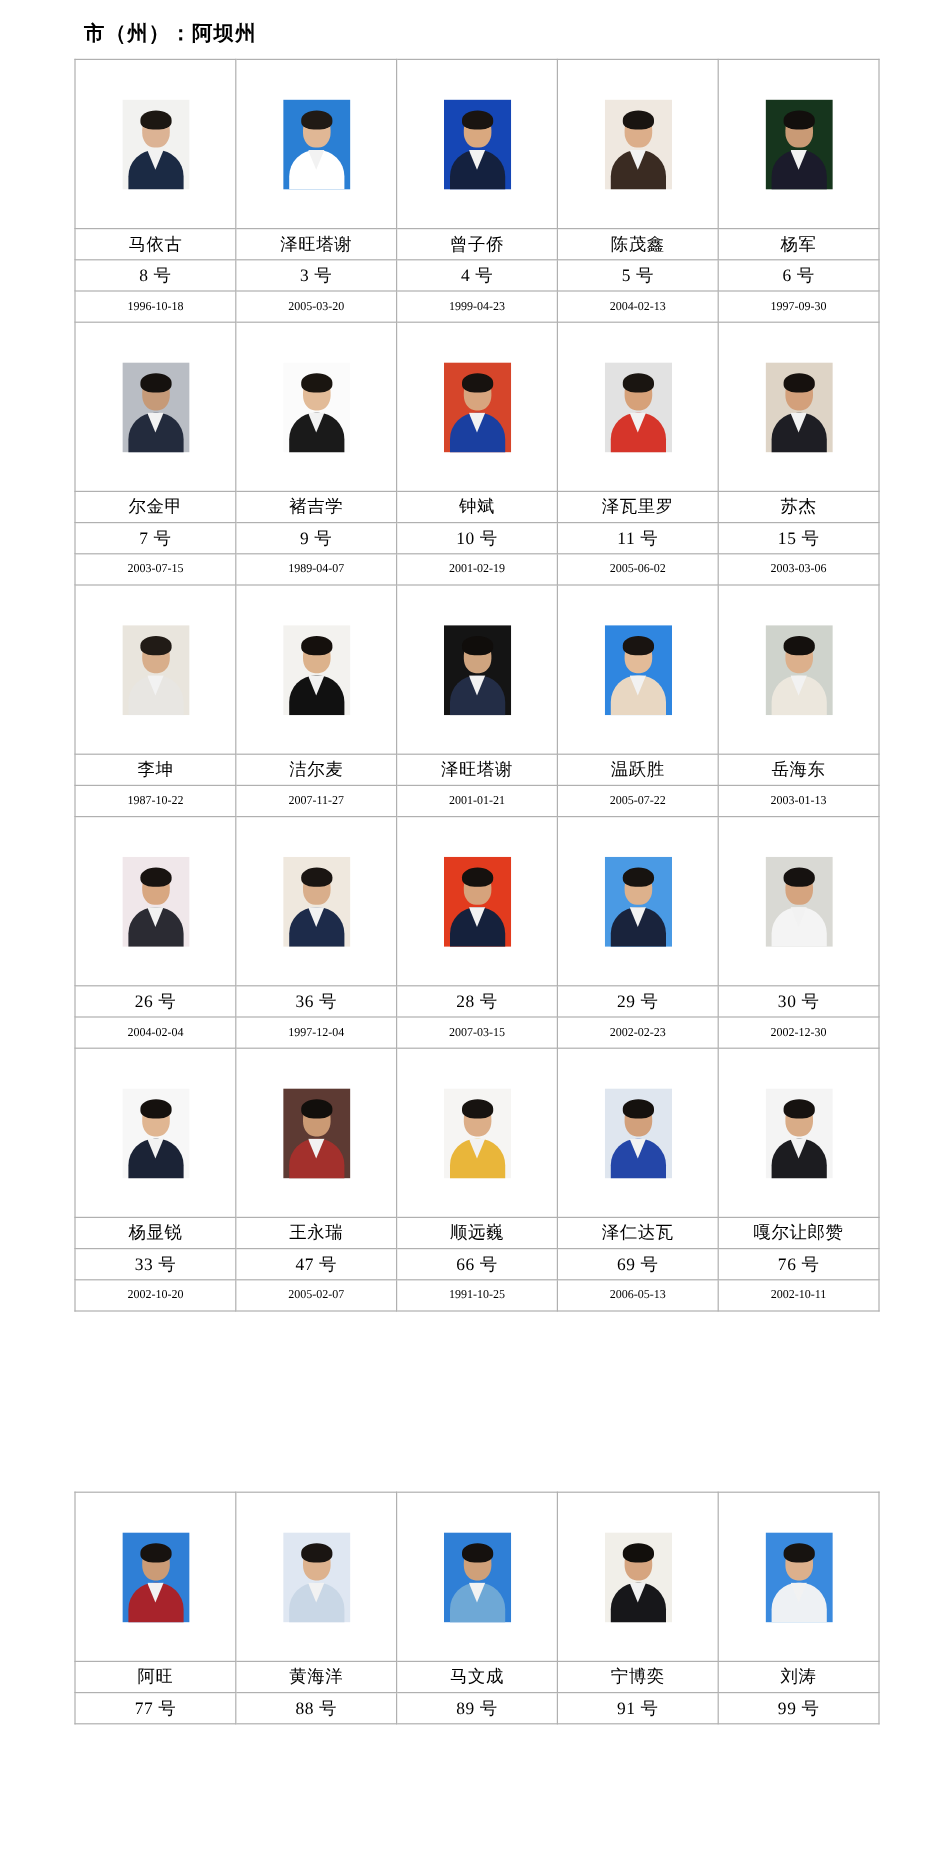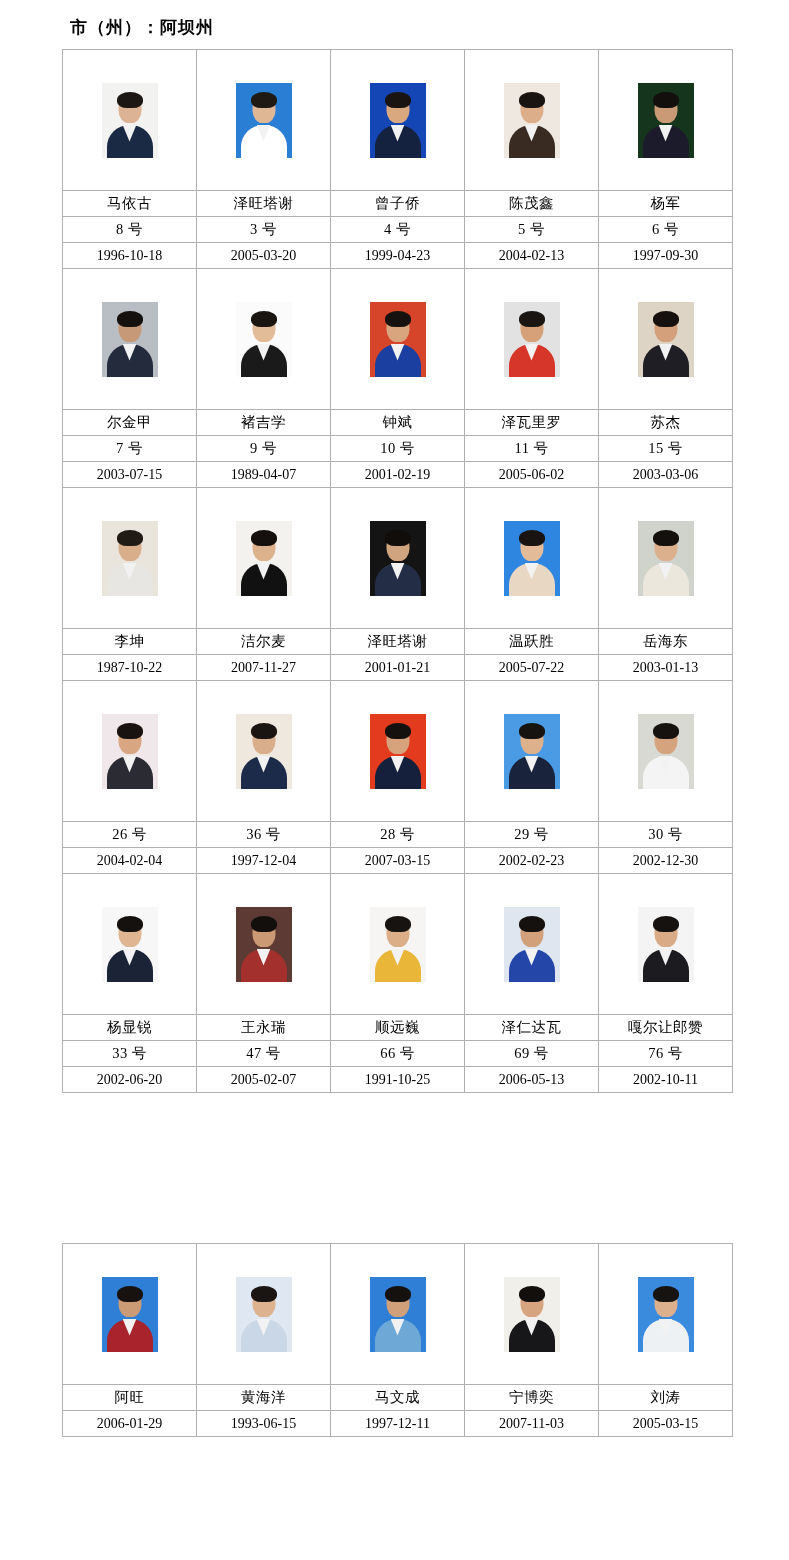--- a/index.html
+++ b/index.html
@@ -45,21 +45,21 @@
     width: 133px;
   }
   td.name-cell, td.num-cell, td.date-cell {
     height: 25px;
     font-size: 14.5px;
     font-family: "Liberation Serif", "DejaVu Serif", serif;
     letter-spacing: 0.5px;
     white-space: nowrap;
   }
   td.date-cell {
-    font-size: 14px;
+    font-size: 10px;
     letter-spacing: 0px;
   }
   .photo-box {
     display: flex;
     align-items: center;
     justify-content: center;
     height: 140px;
   }
   .portrait {
     width: 56px;
@@ -491,21 +491,21 @@
             <td class="name-cell">嘎尔让郎赞</td>
           </tr>
           <tr>
             <td class="num-cell">33 号</td>
             <td class="num-cell">47 号</td>
             <td class="num-cell">66 号</td>
             <td class="num-cell">69 号</td>
             <td class="num-cell">76 号</td>
           </tr>
           <tr>
-            <td class="date-cell">2002-06-20</td>
+            <td class="date-cell">2002-10-20</td>
             <td class="date-cell">2005-02-07</td>
             <td class="date-cell">1991-10-25</td>
             <td class="date-cell">2006-05-13</td>
             <td class="date-cell">2002-10-11</td>
           </tr>
         </tbody>
     </table>
   </div>
 
   <div class="gap-block"></div>
@@ -571,24 +571,24 @@
             </td>
           </tr>
           <tr>
             <td class="name-cell">阿旺</td>
             <td class="name-cell">黄海洋</td>
             <td class="name-cell">马文成</td>
             <td class="name-cell">宁博奕</td>
             <td class="name-cell">刘涛</td>
           </tr>
           <tr>
-            <td class="date-cell">2006-01-29</td>
-            <td class="date-cell">1993-06-15</td>
-            <td class="date-cell">1997-12-11</td>
-            <td class="date-cell">2007-11-03</td>
-            <td class="date-cell">2005-03-15</td>
+            <td class="num-cell">77 号</td>
+            <td class="num-cell">88 号</td>
+            <td class="num-cell">89 号</td>
+            <td class="num-cell">91 号</td>
+            <td class="num-cell">99 号</td>
           </tr>
         </tbody>
     </table>
   </div>
 
   <div class="sep-space"></div>
 </div>
 
 </body></html>

